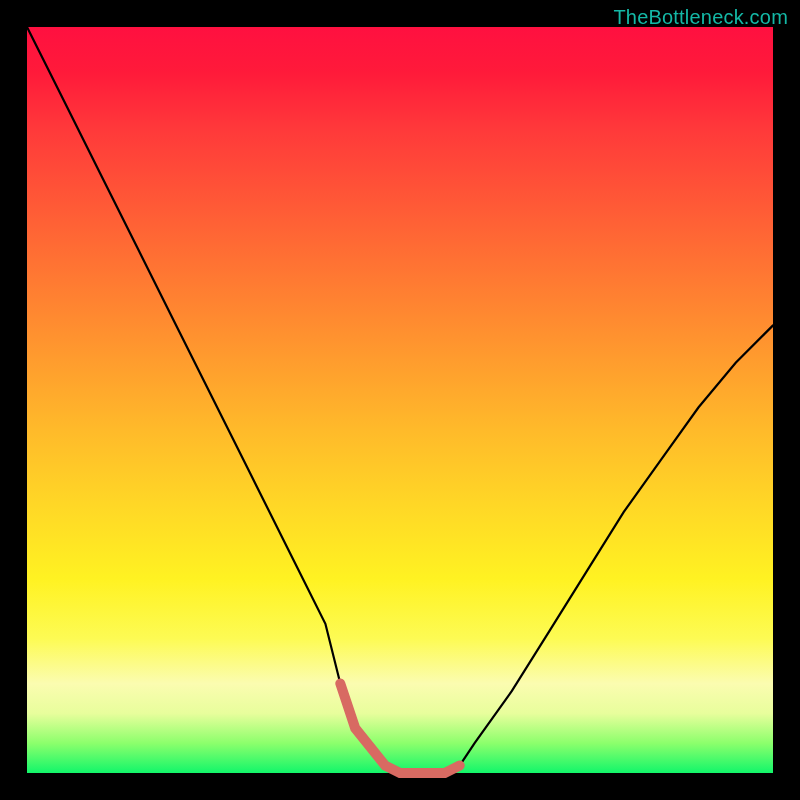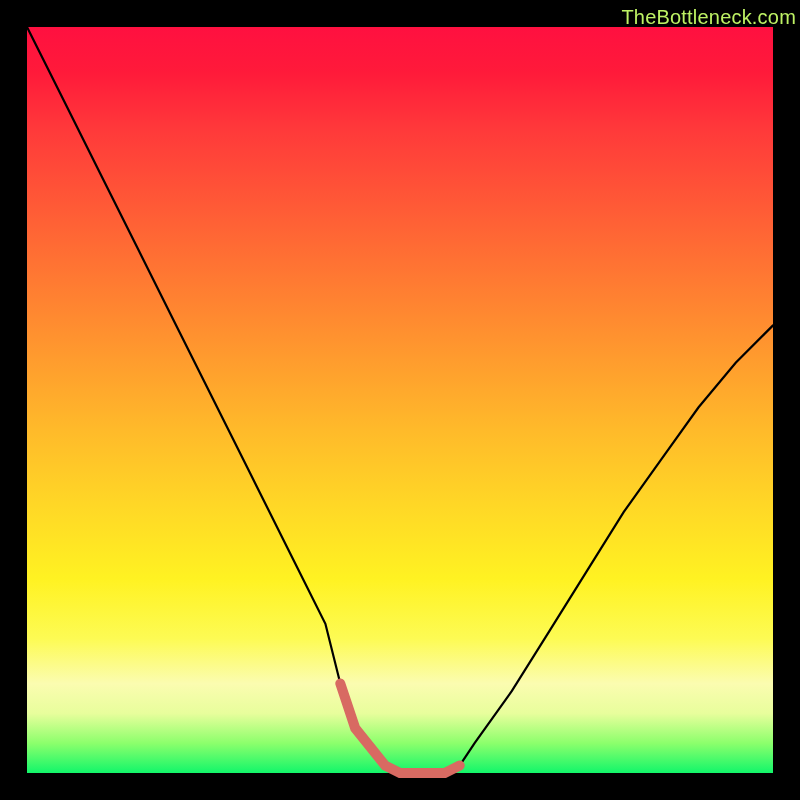--- a/index.html
+++ b/index.html
@@ -40,22 +40,22 @@
       #fdfb54 82%,
       #fbfcb0 88%,
       #e8fe9c 92%,
       #8cff6c 96%,
       #12f66a 100%
     );
   }
   .watermark {
     position: absolute;
     top: 6px;
-    right: 4px;
-    color: #bef264;
+    right: 12px;
+    color: #14b8a6;
     font-size: 20px;
     font-weight: 400;
     letter-spacing: 0.2px;
     user-select: none;
   }
   svg.curve {
     position: absolute;
     top: 0;
     left: 0;
     width: 746px;

